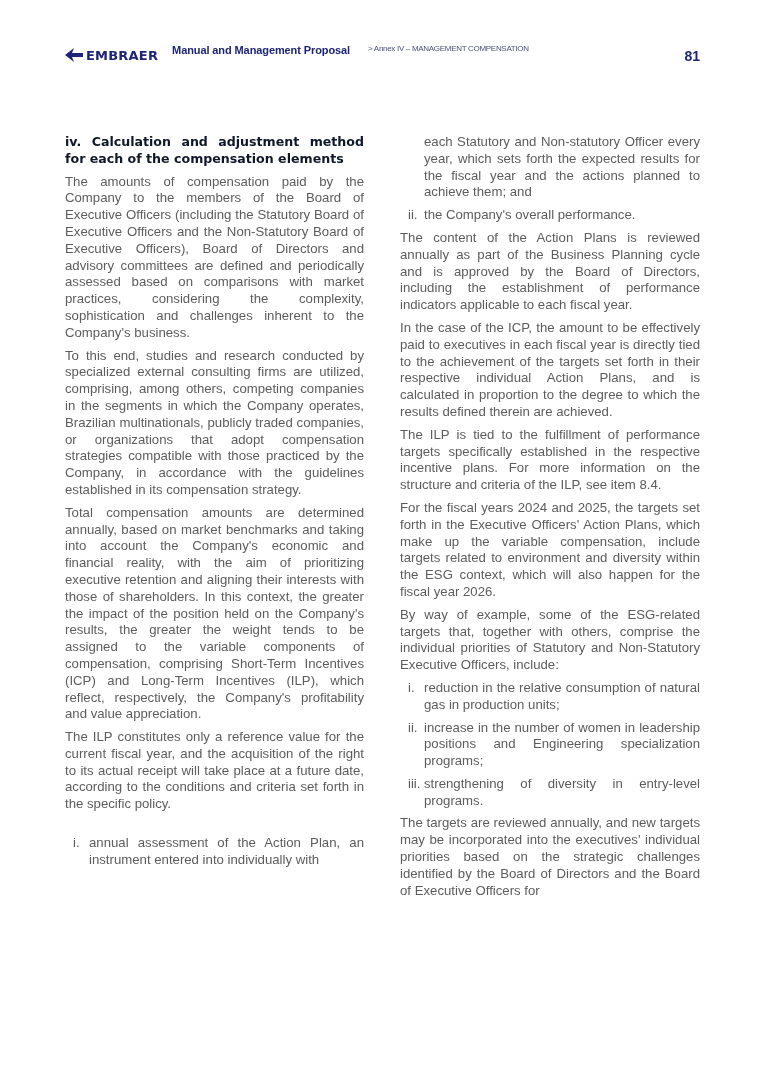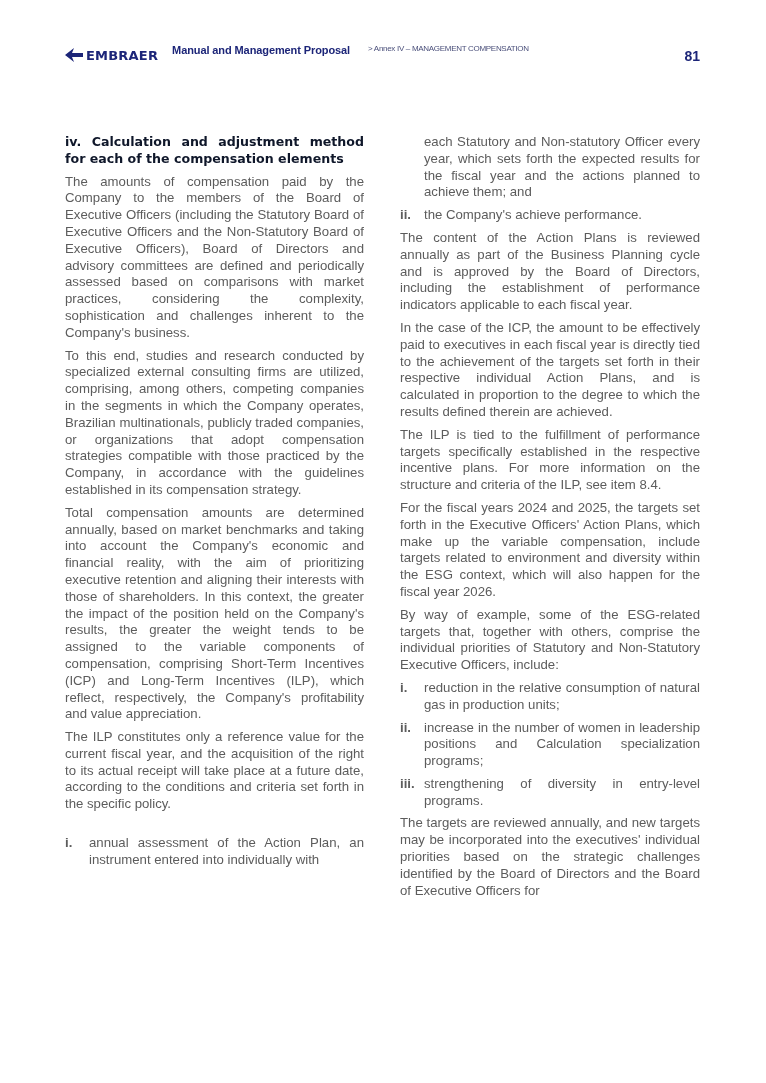--- a/index.html
+++ b/index.html
@@ -96,23 +96,22 @@
       padding: 0;
       list-style: none;
     }
     .list li {
       position: relative;
       padding-left: 24px;
       margin-bottom: 6px;
     }
     .list li .marker {
       position: absolute;
-      left: 0;
+      left: 8px;
       top: 0;
-      font-weight: bold;
     }
     .continuation {
       padding-left: 24px;
       margin-bottom: 6px;
     }
   </style>
 </head>
 <body>
 
 <div class="header">
@@ -140,36 +139,36 @@
       <span>annual assessment of the Action Plan, an instrument entered into individually with</span>
     </li>
   </ul>
 </div>
 
 <div class="col col-right">
   <div class="continuation">each Statutory and Non-statutory Officer every year, which sets forth the expected results for the fiscal year and the actions planned to achieve them; and</div>
   <ul class="list">
     <li>
       <span class="marker">ii.</span>
-      <span>the Company's achieve performance.</span>
+      <span>the Company's overall performance.</span>
     </li>
   </ul>
   <p>The content of the Action Plans is reviewed annually as part of the Business Planning cycle and is approved by the Board of Directors, including the establishment of performance indicators applicable to each fiscal year.</p>
   <p>In the case of the ICP, the amount to be effectively paid to executives in each fiscal year is directly tied to the achievement of the targets set forth in their respective individual Action Plans, and is calculated in proportion to the degree to which the results defined therein are achieved.</p>
   <p>The ILP is tied to the fulfillment of performance targets specifically established in the respective incentive plans. For more information on the structure and criteria of the ILP, see item 8.4.</p>
   <p>For the fiscal years 2024 and 2025, the targets set forth in the Executive Officers' Action Plans, which make up the variable compensation, include targets related to environment and diversity within the ESG context, which will also happen for the fiscal year 2026.</p>
   <p>By way of example, some of the ESG-related targets that, together with others, comprise the individual priorities of Statutory and Non-Statutory Executive Officers, include:</p>
   <ul class="list">
     <li>
       <span class="marker">i.</span>
       <span>reduction in the relative consumption of natural gas in production units;</span>
     </li>
     <li>
       <span class="marker">ii.</span>
-      <span>increase in the number of women in leadership positions and Calculation specialization programs;</span>
+      <span>increase in the number of women in leadership positions and Engineering specialization programs;</span>
     </li>
     <li>
       <span class="marker">iii.</span>
       <span>strengthening of diversity in entry-level programs.</span>
     </li>
   </ul>
   <p>The targets are reviewed annually, and new targets may be incorporated into the executives' individual priorities based on the strategic challenges identified by the Board of Directors and the Board of Executive Officers for</p>
 </div>
 
 </body></html>

